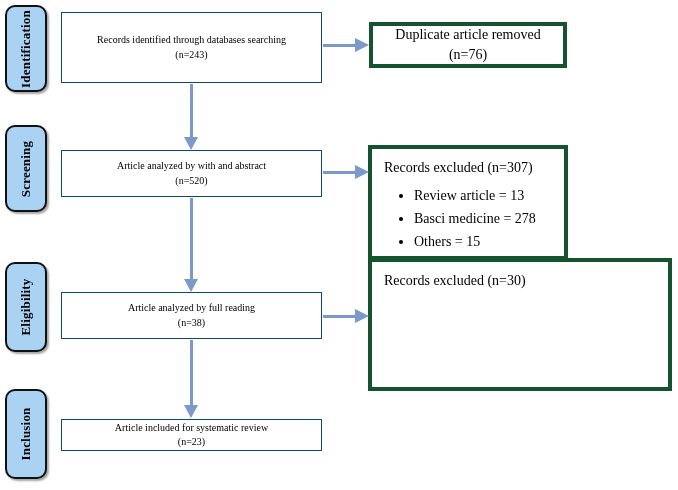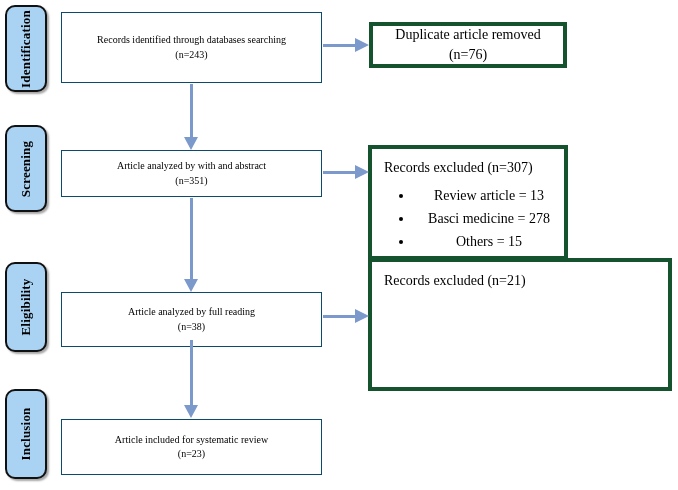--- a/index.html
+++ b/index.html
@@ -60,21 +60,21 @@
   }
   .sbox.center {
     display: flex;
     flex-direction: column;
     align-items: center;
     justify-content: center;
     text-align: center;
     line-height: 1.42;
   }
   .sbox .hdr { padding: 10px 6px 0 12px; line-height: 1.3; }
-  .sbox ul { margin: 9px 0 0 0; padding-left: 42px; text-align: center; }
+  .sbox ul { margin: 9px 0 0 0; padding-left: 42px; }
   .sbox li { margin: 0 0 3px 0; line-height: 1.42; }
   
   .aline-v { position: absolute; width: 3px; background: #7b99cb; }
   .ahead-down {
     position: absolute; width: 0; height: 0;
     border-top: 13px solid #7b99cb;
     border-left: 7px solid transparent;
     border-right: 7px solid transparent;
   }
   .aline-h { position: absolute; height: 3px; background: #7b99cb; }
@@ -102,47 +102,47 @@
   <div class="stage" style="top:389px;height:90px;">
     <span class="vtext">Inclusion</span>
   </div>
 
   <div class="fbox" style="top:12px;height:71px;">
     <span>Records identified through databases searching</span>
     <span>(n=243)</span>
   </div>
   <div class="fbox" style="top:150px;height:47px;">
     <span>Article analyzed by with and abstract</span>
-    <span>(n=351)</span>
+    <span>(n=520)</span>
   </div>
-  <div class="fbox" style="top:292px;height:55px;font-family:Liberation Serif, serif;">
+  <div class="fbox" style="top:292px;height:47px;font-family:Liberation Serif, serif;">
     <span>Article analyzed by full reading</span>
     <span>(n=38)</span>
   </div>
-  <div class="fbox" style="top:419px;height:56px;">
+  <div class="fbox" style="top:419px;height:32px;">
     <span>Article included for systematic review</span>
     <span>(n=23)</span>
   </div>
 
   <div class="sbox center" style="left:369px;top:22px;width:198px;height:46px;">
     <span>Duplicate article removed</span>
     <span>(n=76)</span>
   </div>
 
   <div class="sbox" style="left:368px;top:113px;width:200px;height:115px;margin-top:32px;">
     <div class="hdr">Records excluded (n=307)</div>
     <ul>
       <li>Review article = 13</li>
       <li>Basci  medicine = 278</li>
       <li>Others = 15</li>
     </ul>
   </div>
 
   <div class="sbox" style="left:368px;top:258px;width:304px;height:133px;">
-    <div class="hdr">Records excluded (n=21)</div>
+    <div class="hdr">Records excluded (n=30)</div>
   </div>
 
   <div class="aline-v" style="left:190px;top:84px;height:54px;"></div>
   <div class="ahead-down" style="left:184px;top:137px;"></div>
 
   <div class="aline-v" style="left:190px;top:198px;height:82px;"></div>
   <div class="ahead-down" style="left:184px;top:279px;"></div>
 
   <div class="aline-v" style="left:190px;top:340px;height:66px;"></div>
   <div class="ahead-down" style="left:184px;top:405px;"></div>

